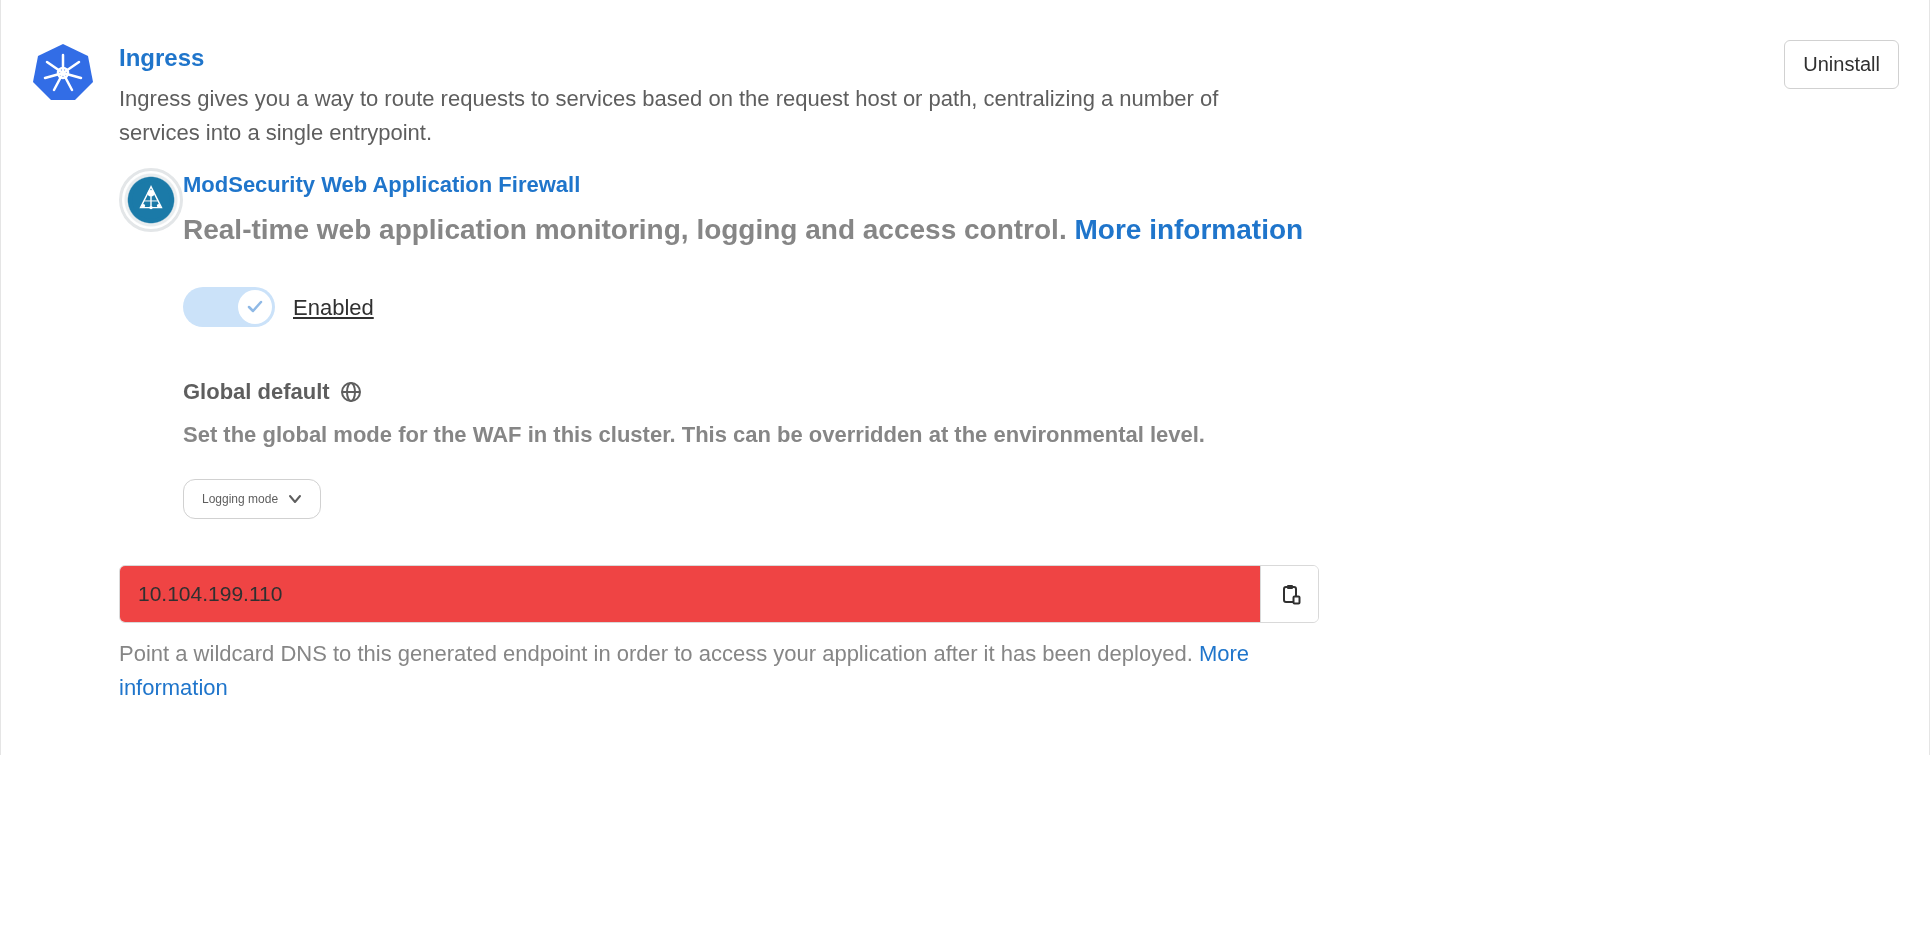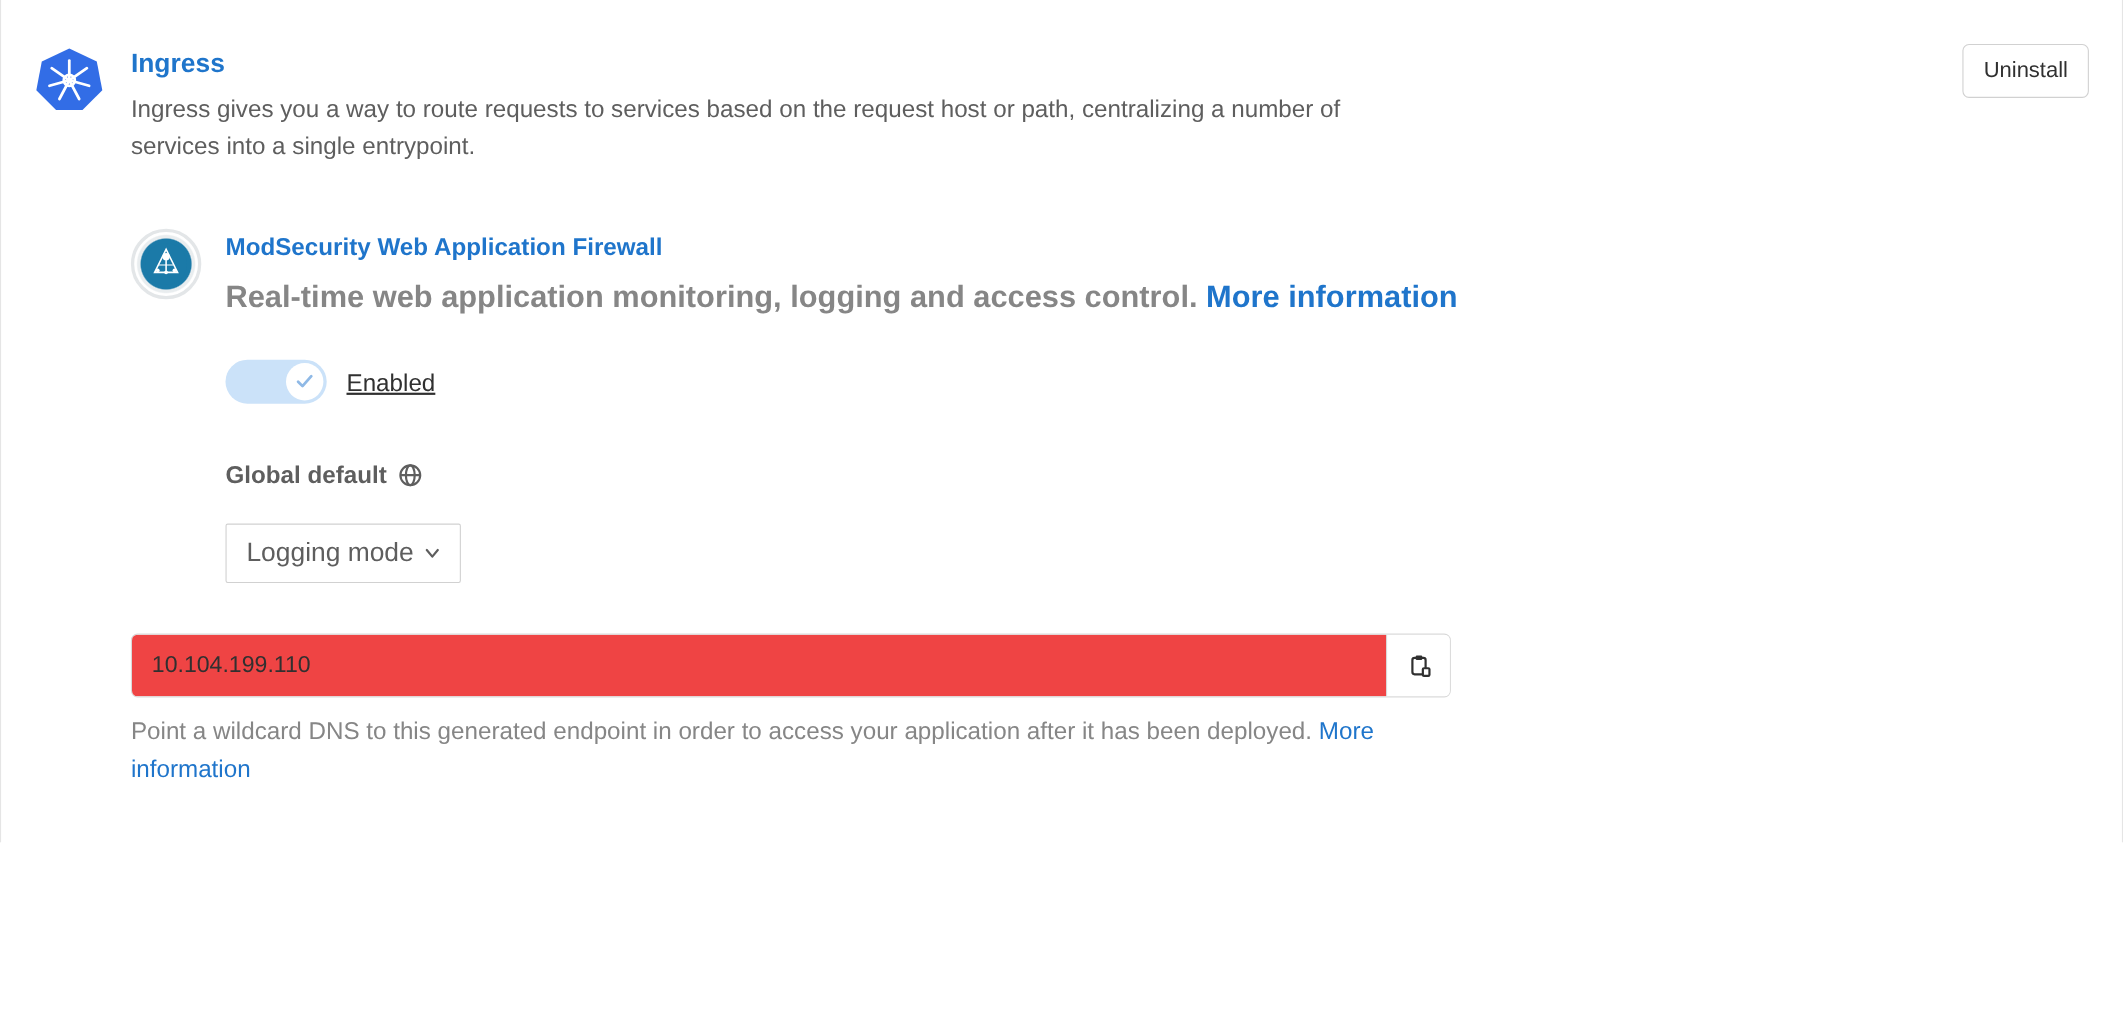--- a/index.html
+++ b/index.html
@@ -59,25 +59,24 @@
       background: #fff;
       border: 1px solid #d1d1d1;
       border-radius: 6px;
       padding: 12px 18px;
       font-size: 20px;
       color: #303030;
       cursor: pointer;
       font-family: inherit;
     }
     .sub-section {
-      margin-top: 58px;
+      margin-top: 18px;
       margin-left: 0;
       display: flex;
       align-items: flex-start;
-      gap: 22px;
     }
     .mod-icon-wrap {
       flex: 0 0 auto;
       width: 64px;
       height: 64px;
       border-radius: 50%;
       background: radial-gradient(circle, #1b7aa8 0%, #1b7aa8 55%, #e9edef 58%, #e9edef 63%, transparent 66%);
       display: flex;
       align-items: center;
       justify-content: center;
@@ -168,23 +167,23 @@
       color: #868686;
       font-weight: 600;
       margin-top: 10px;
     }
     .dropdown {
       margin-top: 28px;
       display: inline-flex;
       align-items: center;
       gap: 10px;
       border: 1px solid #d1d1d1;
-      border-radius: 2px;
+      border-radius: 12px;
       padding: 12px 18px;
-      font-size: 24px;
+      font-size: 12px;
       color: #5e5e5e;
       background: #fff;
       cursor: pointer;
       font-family: inherit;
     }
     .dropdown svg {
       width: 14px;
       height: 14px;
     }
     .endpoint-section {
@@ -296,20 +295,21 @@
           <div class="global-row">
             <span class="global-label">Global default</span>
             <span class="globe-icon">
               <svg viewBox="0 0 22 22">
                 <circle cx="11" cy="11" r="9" fill="none" stroke="#5e5e5e" stroke-width="2"></circle>
                 <ellipse cx="11" cy="11" rx="4" ry="9" fill="none" stroke="#5e5e5e" stroke-width="2"></ellipse>
                 <line x1="2" y1="11" x2="20" y2="11" stroke="#5e5e5e" stroke-width="2"></line>
               </svg>
             </span>
           </div>
+          <div class="global-desc">Set the global mode for the WAF in this cluster. This can be overridden at the environmental level.</div>
 
           <button class="dropdown">
             <span>Logging mode</span>
             <svg viewBox="0 0 14 14">
               <path d="M2 4 L7 10 L12 4" fill="none" stroke="#5e5e5e" stroke-width="2" stroke-linecap="round" stroke-linejoin="round"></path>
             </svg>
           </button>
         </div>
       </div>
 

